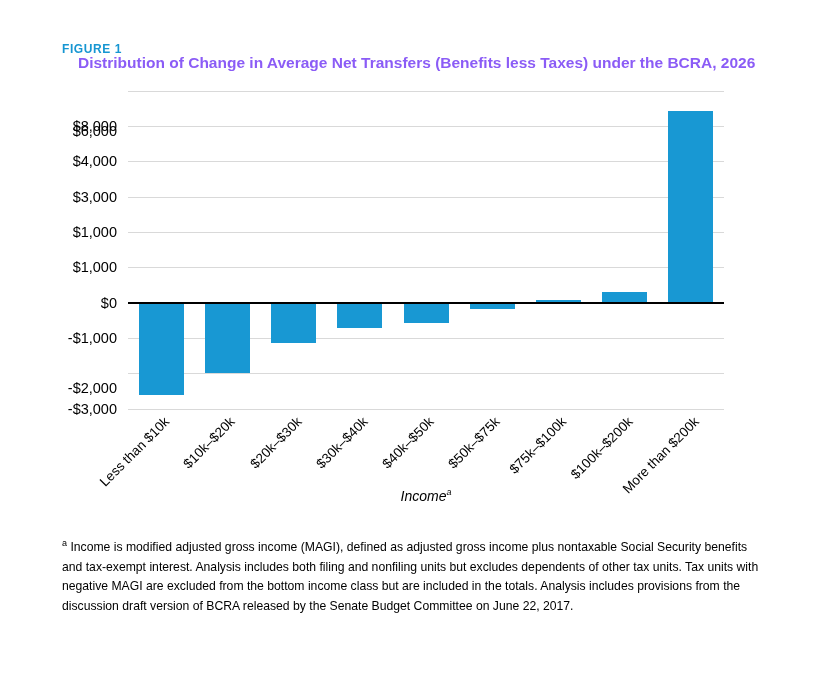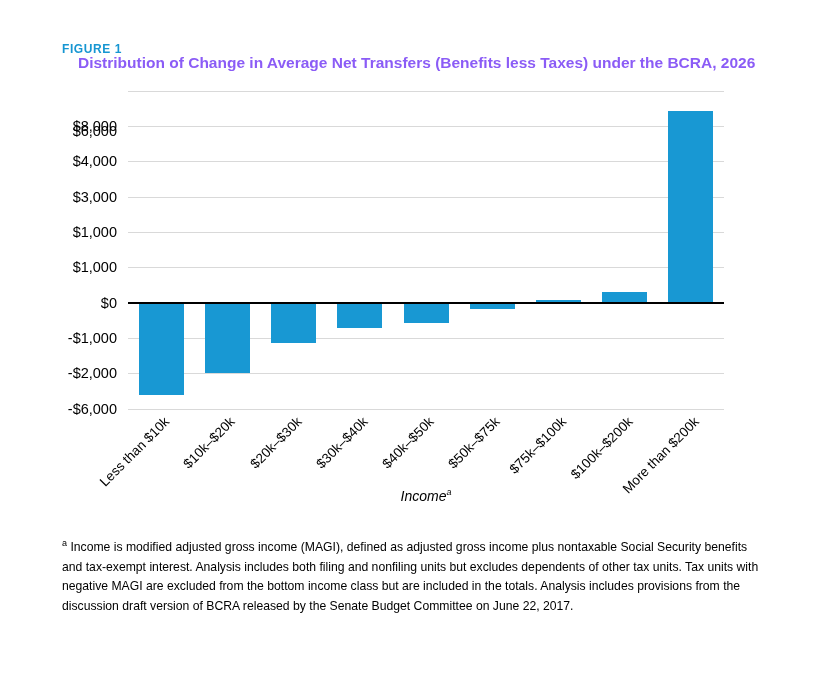--- a/index.html
+++ b/index.html
@@ -122,22 +122,22 @@
 
   <div class="ylabels" id="ylabels">
       <div class="ylabel" style="top: -8.5px; margin-top: 40px;">$6,000</div>
       <div class="ylabel" style="top: 26.8333px;">$8,000</div>
       <div class="ylabel" style="top: 62.1667px;">$4,000</div>
       <div class="ylabel" style="top: 97.5px;">$3,000</div>
       <div class="ylabel" style="top: 132.833px;">$1,000</div>
       <div class="ylabel" style="top: 168.167px;">$1,000</div>
       <div class="ylabel" style="top: 203.5px;">$0</div>
       <div class="ylabel" style="top: 238.833px; margin-left: 17px;">-$1,000</div>
-      <div class="ylabel" style="top: 274px;">-$2,000</div>
-      <div class="ylabel" style="top: 309.5px;">-$6,000</div>
+      <div class="ylabel" style="top: 289px;">-$2,000</div>
+      <div class="ylabel" style="top: 309.5px;">-$3,000</div>
     </div>
 
   <div class="plot" id="plot">
       <div class="gridline" style="top: -0.5px; background: rgb(217, 217, 217);"></div>
       <div class="gridline" style="top: 34.8333px; background: rgb(217, 217, 217);"></div>
       <div class="gridline" style="top: 70.1667px; background: rgb(217, 217, 217);"></div>
       <div class="gridline" style="top: 105.5px; background: rgb(217, 217, 217);"></div>
       <div class="gridline" style="top: 140.833px; background: rgb(217, 217, 217);"></div>
       <div class="gridline" style="top: 176.167px; background: rgb(217, 217, 217);"></div>
       <div class="gridline zero" style="top: 211px; background: rgb(0, 0, 0);"></div>

